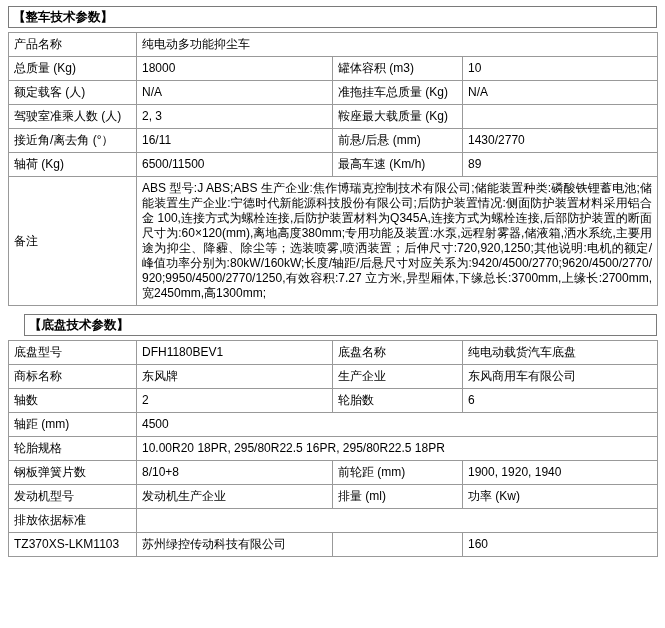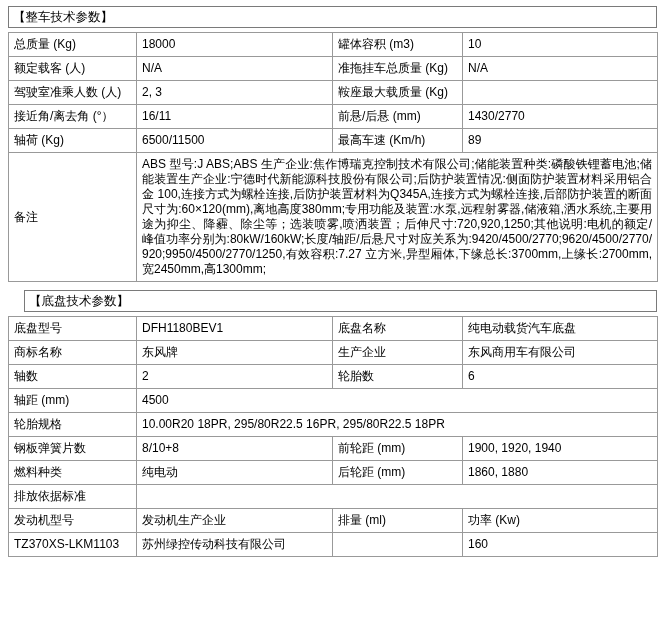--- a/index.html
+++ b/index.html
@@ -12,21 +12,21 @@
     font-family: "Liberation Sans", "DejaVu Sans", sans-serif;
     font-size: 12px;
     color: #000000;
   }
   .page {
     width: 665px;
     box-sizing: border-box;
     padding: 6px 8px 10px 8px;
   }
   .section-title {
-    font-weight: normal;
+    font-weight: bold;
     font-size: 12.5px;
     border: 1px solid #7a7a7a;
     padding: 3px 4px;
     margin: 0 0 4px 0;
     background: #ffffff;
     line-height: 14px;
   }
   .section-title.second {
     margin-top: 8px;
     margin-left: 16px;
@@ -68,20 +68,24 @@
 
   <div class="section-title">【整车技术参数】</div>
   <table class="spec">
     <colgroup>
       <col class="c1">
         <col class="c2">
         <col class="c3">
         <col class="c4">
     </colgroup>
     <tbody>
+      <tr>
+        <td class="label">产品名称</td>
+        <td class="value" colspan="3">纯电动多功能抑尘车</td>
+      </tr>
       <tr>
         <td class="label">总质量 (Kg)</td>
         <td class="value">18000</td>
         <td class="label">罐体容积 (m3)</td>
         <td class="value">10</td>
       </tr>
       <tr>
         <td class="label">额定载客 (人)</td>
         <td class="value">N/A</td>
         <td class="label">准拖挂车总质量 (Kg)</td>
@@ -147,34 +151,28 @@
         <td class="label">轮胎规格</td>
         <td class="value" colspan="3">10.00R20 18PR, 295/80R22.5 16PR, 295/80R22.5 18PR</td>
       </tr>
       <tr>
         <td class="label">钢板弹簧片数</td>
         <td class="value">8/10+8</td>
         <td class="label">前轮距 (mm)</td>
         <td class="value">1900, 1920, 1940</td>
       </tr>
       <tr>
-        <td class="label">燃料种类</td>
-        <td class="value">纯电动</td>
-        <td class="label">后轮距 (mm)</td>
-        <td class="value">1860, 1880</td>
+        <td class="label">发动机型号</td>
+        <td class="label">发动机生产企业</td>
+        <td class="label">排量 (ml)</td>
+        <td class="label">功率 (Kw)</td>
       </tr>
       <tr>
         <td class="label">排放依据标准</td>
         <td class="value" colspan="3"></td>
-      </tr>
-      <tr>
-        <td class="label">发动机型号</td>
-        <td class="label">发动机生产企业</td>
-        <td class="label">排量 (ml)</td>
-        <td class="label">功率 (Kw)</td>
       </tr>
       <tr>
         <td class="value">TZ370XS-LKM1103</td>
         <td class="value">苏州绿控传动科技有限公司</td>
         <td class="value"></td>
         <td class="value">160</td>
       </tr>
     </tbody>
   </table>
 

